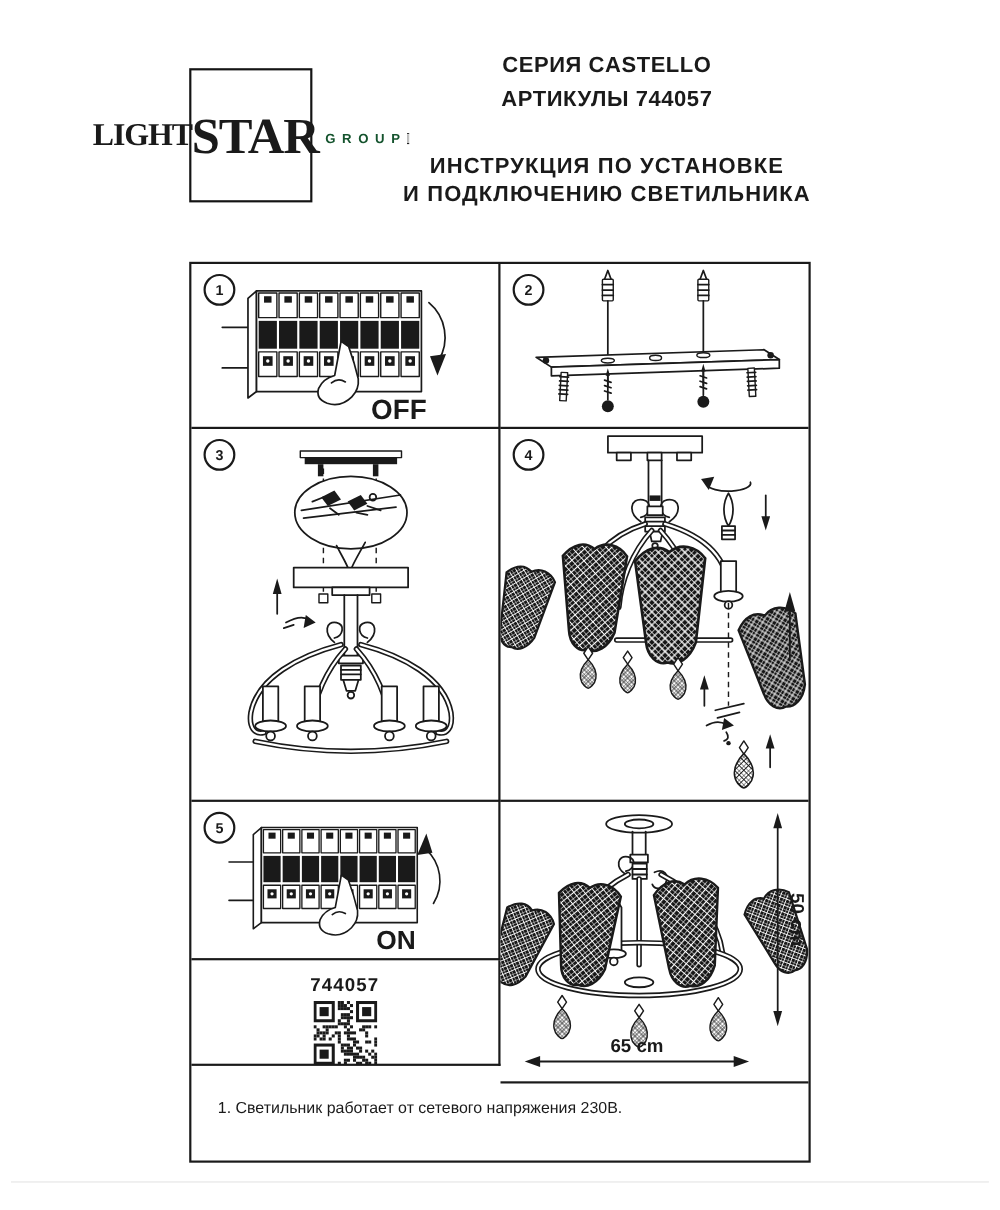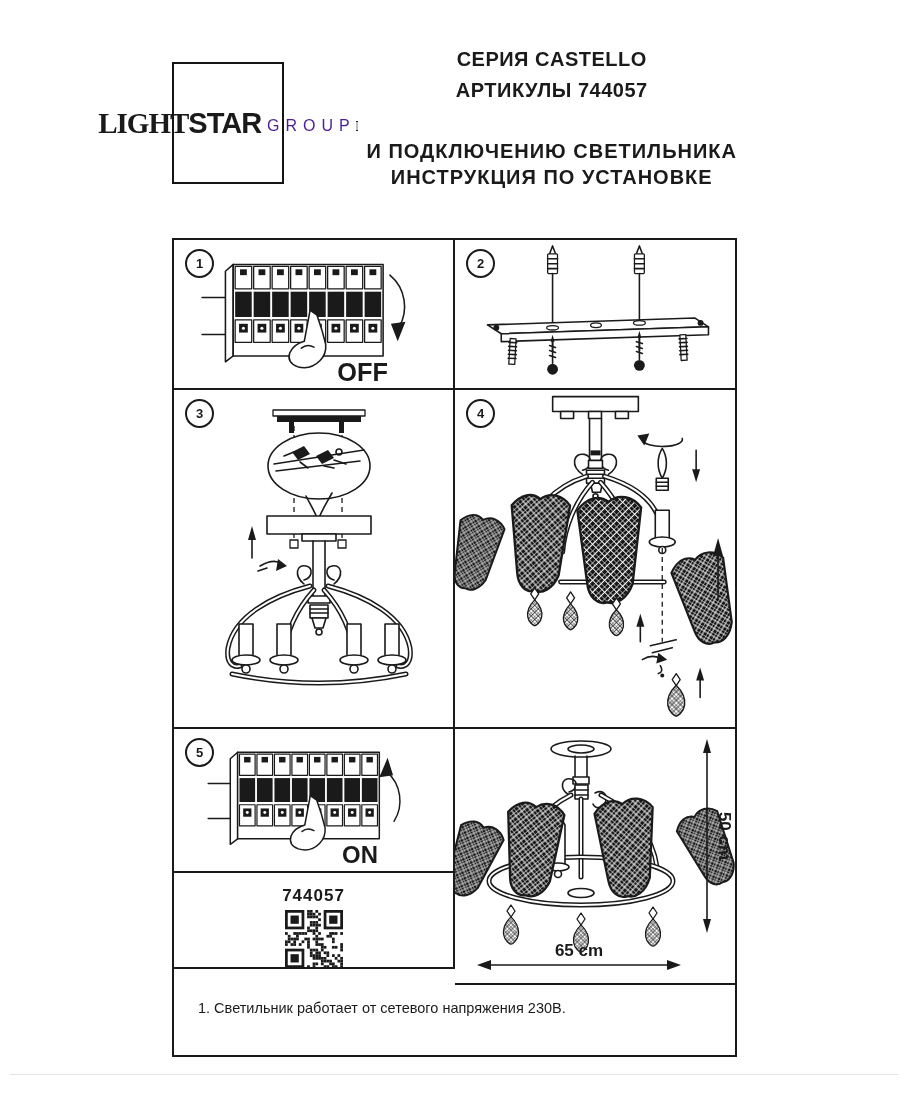--- a/index.html
+++ b/index.html
@@ -4,22 +4,22 @@
 <style>
   html,body{margin:0;padding:0;background:#fff;}
   #page{position:relative;width:909px;height:1100px;background:#ffffff;overflow:hidden;
         font-family:"Liberation Sans",sans-serif;color:#1a1a1a;}
 
   
   .logo-box{position:absolute;left:172px;top:62px;width:112px;height:122px;
             border:2px solid #141414;box-sizing:border-box;display:flex;flex-direction:row;
             align-items:center;justify-content:center;background:#fff;}
   .logo-light{font-family:"Liberation Serif",serif;font-weight:bold;font-size:29px;line-height:26px;letter-spacing:-1px;}
-  .logo-star{font-family:Liberation Sans, sans-serif;font-weight:bold;font-size:29px;line-height:31px;letter-spacing:-1px;}
-  .logo-group{font-size:16px;letter-spacing:6px;margin:5px 0 0 6px;color:#4c1d95;}
+  .logo-star{font-family:Liberation Serif, serif;font-weight:bold;font-size:46px;line-height:31px;letter-spacing:-1px;}
+  .logo-group{font-size:12px;letter-spacing:6px;margin:5px 0 0 6px;color:#14532d;font-weight:bold;}
   .logo-flag{display:flex;width:86px;height:8px;margin-top:6px;border-top:1.5px solid #222;border-bottom:1.5px solid #222;box-sizing:content-box;}
   .logo-flag span{flex:1;}
   .flag-g{background:#0a9246;}
   .flag-w{background:#ffffff;border-left:1px solid #bbb;border-right:1px solid #bbb;}
   .flag-r{background:#cd212a;}
 
   .hdr{position:absolute;right:172px;top:48px;text-align:center;font-weight:bold;}
   .hdr-series{font-size:20px;letter-spacing:.5px;}
   .hdr-articles{font-size:20px;margin-top:8px;letter-spacing:.5px;}
   .hdr-title{margin-top:36px;font-size:20px;line-height:26px;letter-spacing:1px;}
@@ -75,22 +75,22 @@
       <span class="flag-g"></span>
         <span class="flag-w"></span>
         <span class="flag-r"></span>
     </div>
   </div>
 
   <div class="hdr">
     <div class="hdr-series">СЕРИЯ CASTELLO</div>
     <div class="hdr-articles">АРТИКУЛЫ 744057</div>
     <div class="hdr-title">
+      <div>ИНСТРУКЦИЯ ПО УСТАНОВКЕ</div>
       <div>И ПОДКЛЮЧЕНИЮ СВЕТИЛЬНИКА</div>
-      <div>ИНСТРУКЦИЯ ПО УСТАНОВКЕ</div>
     </div>
   </div>
 
   <div class="grid">
 
     <div class="cell c1">
       <div class="badge">1</div>
       <svg width="250" height="146" viewBox="0 0 250 150">
         <defs>
           <g id="modA">

